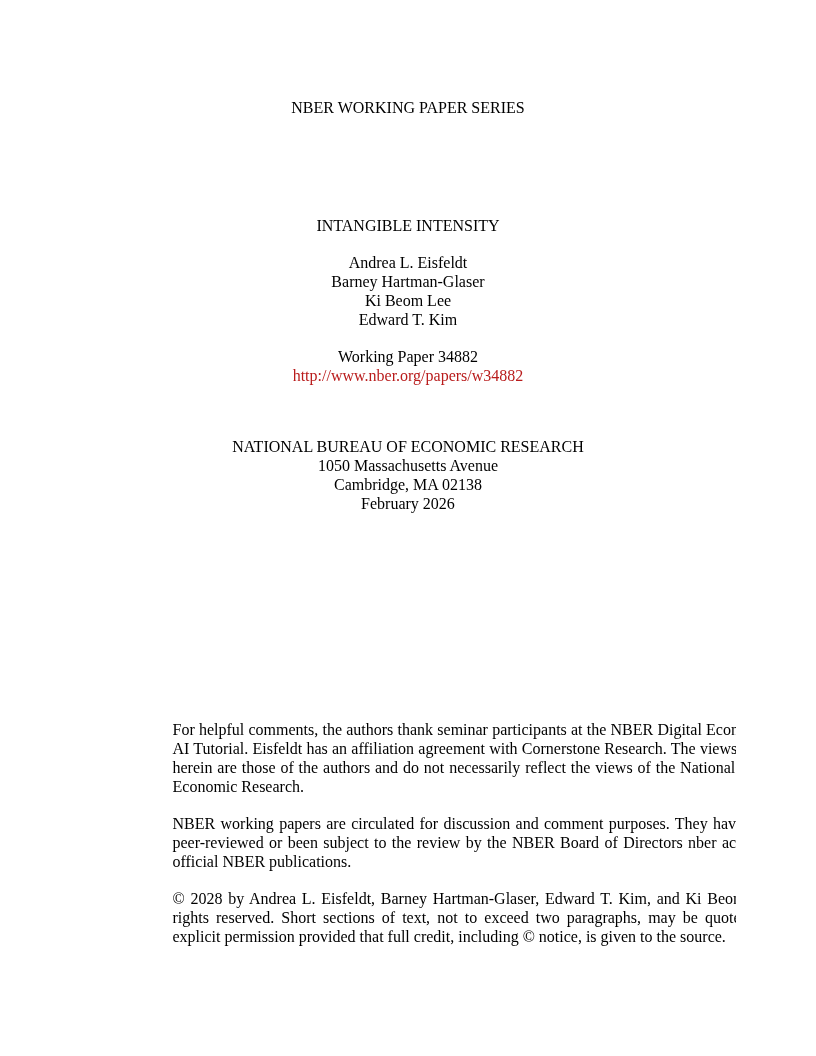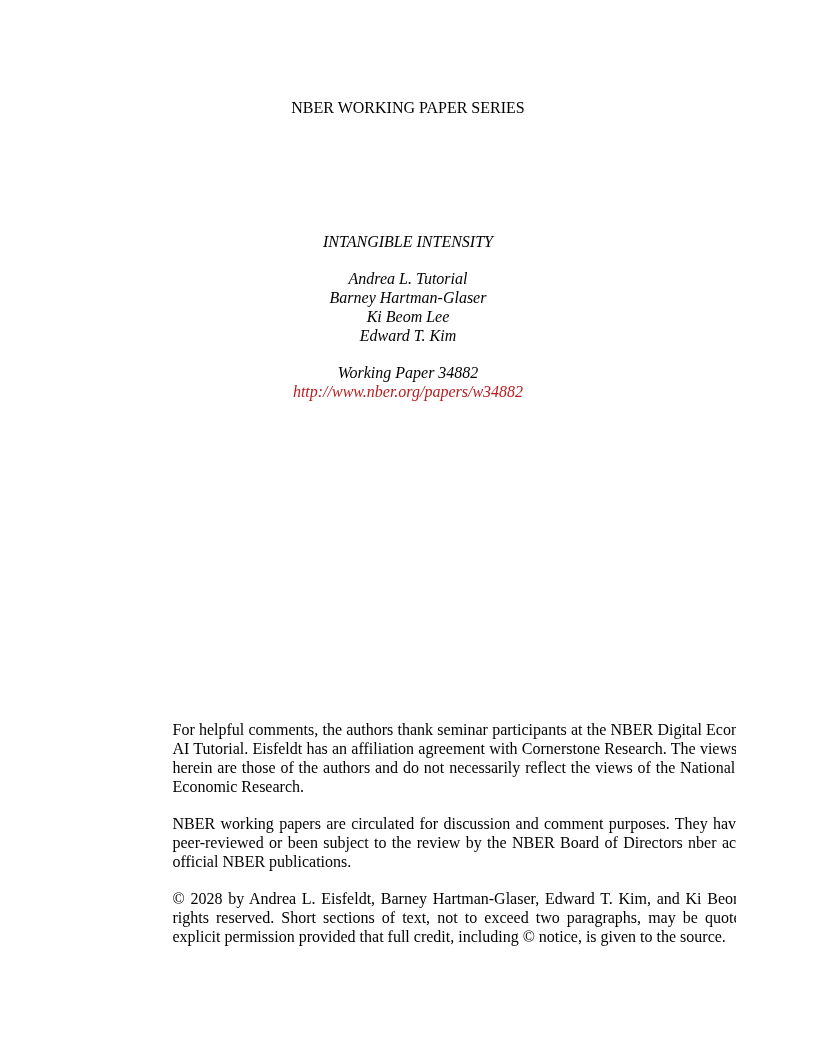--- a/index.html
+++ b/index.html
@@ -18,23 +18,22 @@
     padding-left: 28px;
   }
   .centered { text-align: center; width: 100%; }
   .series-header {
     position: absolute;
     top: 94px;
     left: 0;
   }
   .title-block {
     position: absolute;
-    top: 228px;
+    top: 212px;
     left: 0;
-    font-style: italic;
   }
   .paper-title { margin-bottom: 18px; }
   .authors { margin-bottom: 18px; }
   .author-line { line-height: 19px; }
   .wp-block { line-height: 19px; }
   .wp-url a, .wp-url {
     color: #b91c1c;
     text-decoration: none;
   }
   .institution-block {
@@ -57,32 +56,38 @@
 <body>
 
 <div class="page">
 
   <div class="series-header centered">NBER WORKING PAPER SERIES</div>
 
   <div class="title-block centered">
     <div class="paper-title">INTANGIBLE INTENSITY</div>
 
     <div class="authors">
-      <div class="author-line">Andrea L. Tutorial</div>
+      <div class="author-line">Andrea L. Eisfeldt</div>
       <div class="author-line">Barney Hartman-Glaser</div>
       <div class="author-line">Ki Beom Lee</div>
       <div class="author-line">Edward T. Kim</div>
     </div>
 
     <div class="wp-block">
       <div>Working Paper 34882</div>
       <div class="wp-url">http://www.nber.org/papers/w34882</div>
     </div>
   </div>
 
+  <div class="institution-block centered">
+    <div>NATIONAL BUREAU OF ECONOMIC RESEARCH</div>
+    <div>1050 Massachusetts Avenue</div>
+    <div>Cambridge, MA 02138</div>
+    <div>February 2026</div>
+  </div>
 
   <div class="footnotes">
     <p>For helpful comments, the authors thank seminar participants at the NBER Digital Economics and AI Tutorial. Eisfeldt has an affiliation agreement with Cornerstone Research. The views expressed herein are those of the authors and do not necessarily reflect the views of the National Bureau of Economic Research.</p>
     <p>NBER working papers are circulated for discussion and comment purposes. They have not been peer-reviewed or been subject to the review by the NBER Board of Directors nber accompanies official NBER publications.</p>
     <p>© 2028 by Andrea L. Eisfeldt, Barney Hartman-Glaser, Edward T. Kim, and Ki Beom Lee. All rights reserved. Short sections of text, not to exceed two paragraphs, may be quoted without explicit permission provided that full credit, including © notice, is given to the source.</p>
   </div>
 
 </div>
 
 </body></html>

